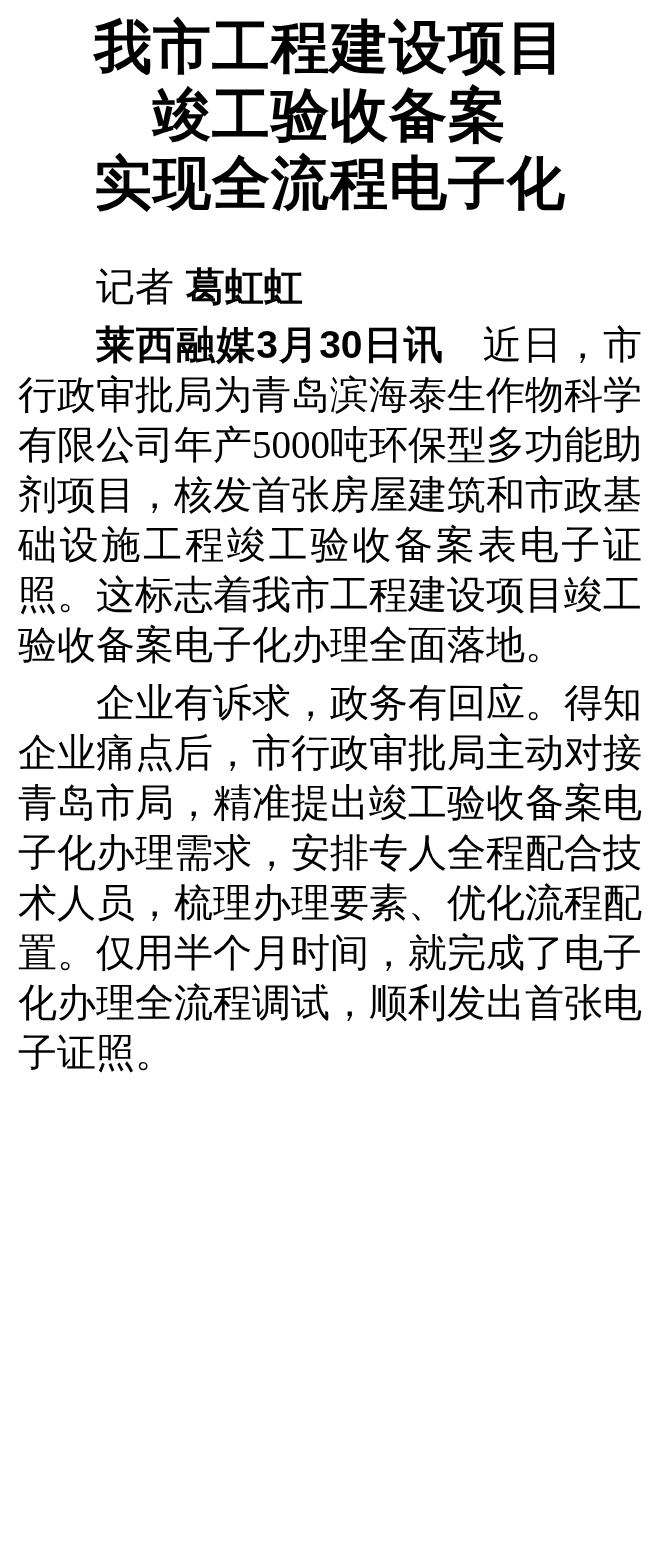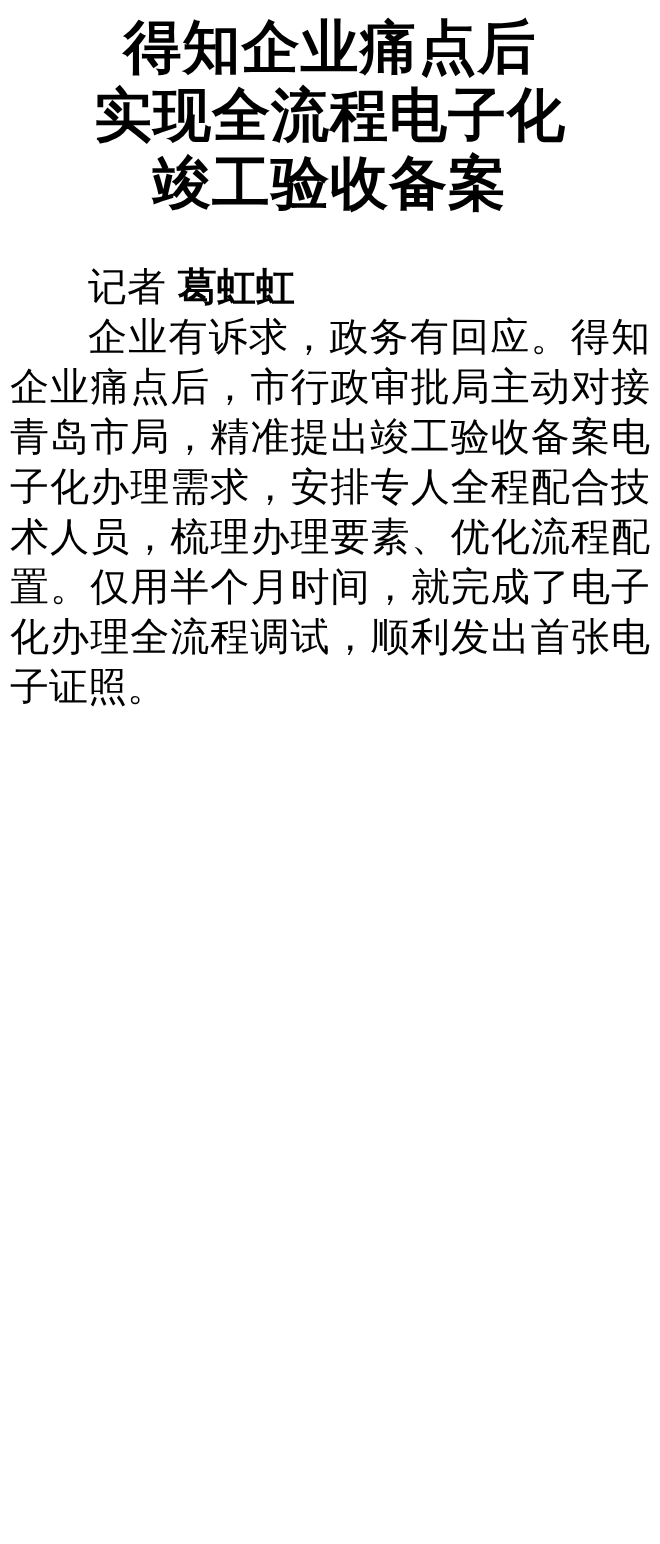--- a/index.html
+++ b/index.html
@@ -34,21 +34,21 @@
   
   .article-body {
     font-family: "Liberation Serif", "DejaVu Serif", serif;
     font-size: 39px;
     line-height: 50px;
     text-align: justify;
     text-justify: inter-character;
     color: #000000;
   }
   .article-body p {
-    margin: 0;
+    margin: 8px;
     padding: 0;
     text-indent: 2em;
   }
   
   .byline {
     font-family: "Liberation Sans", "DejaVu Sans", sans-serif;
   }
   .byline-label {
     font-weight: 400;
   }
@@ -62,30 +62,33 @@
     font-weight: 700;
     margin-right: 1em;
   }
 </style>
 </head>
 <body>
 
 <div class="page">
 
   <h1 class="headline">
-    <span class="title-line">得知企业痛点后</span>
+    <span class="title-line">我市工程建设项目</span>
+    <span class="title-line">竣工验收备案</span>
     <span class="title-line">实现全流程电子化</span>
-    <span class="title-line">竣工验收备案</span>
   </h1>
 
   <div class="article-body">
 
     <p class="byline">
       <span class="byline-label">记者</span><span class="byline-author">葛虹虹</span>
     </p>
 
+    <p>
+      <span class="dateline">莱西融媒3月30日讯</span><span>近日，市行政审批局为青岛滨海泰生作物科学有限公司年产5000吨环保型多功能助剂项目，核发首张房屋建筑和市政基础设施工程竣工验收备案表电子证照。这标志着我市工程建设项目竣工验收备案电子化办理全面落地。</span>
+    </p>
 
 
     <p>企业有诉求，政务有回应。得知企业痛点后，市行政审批局主动对接青岛市局，精准提出竣工验收备案电子化办理需求，安排专人全程配合技术人员，梳理办理要素、优化流程配置。仅用半个月时间，就完成了电子化办理全流程调试，顺利发出首张电子证照。</p>
 
   </div>
 
 </div>
 
 </body></html>

